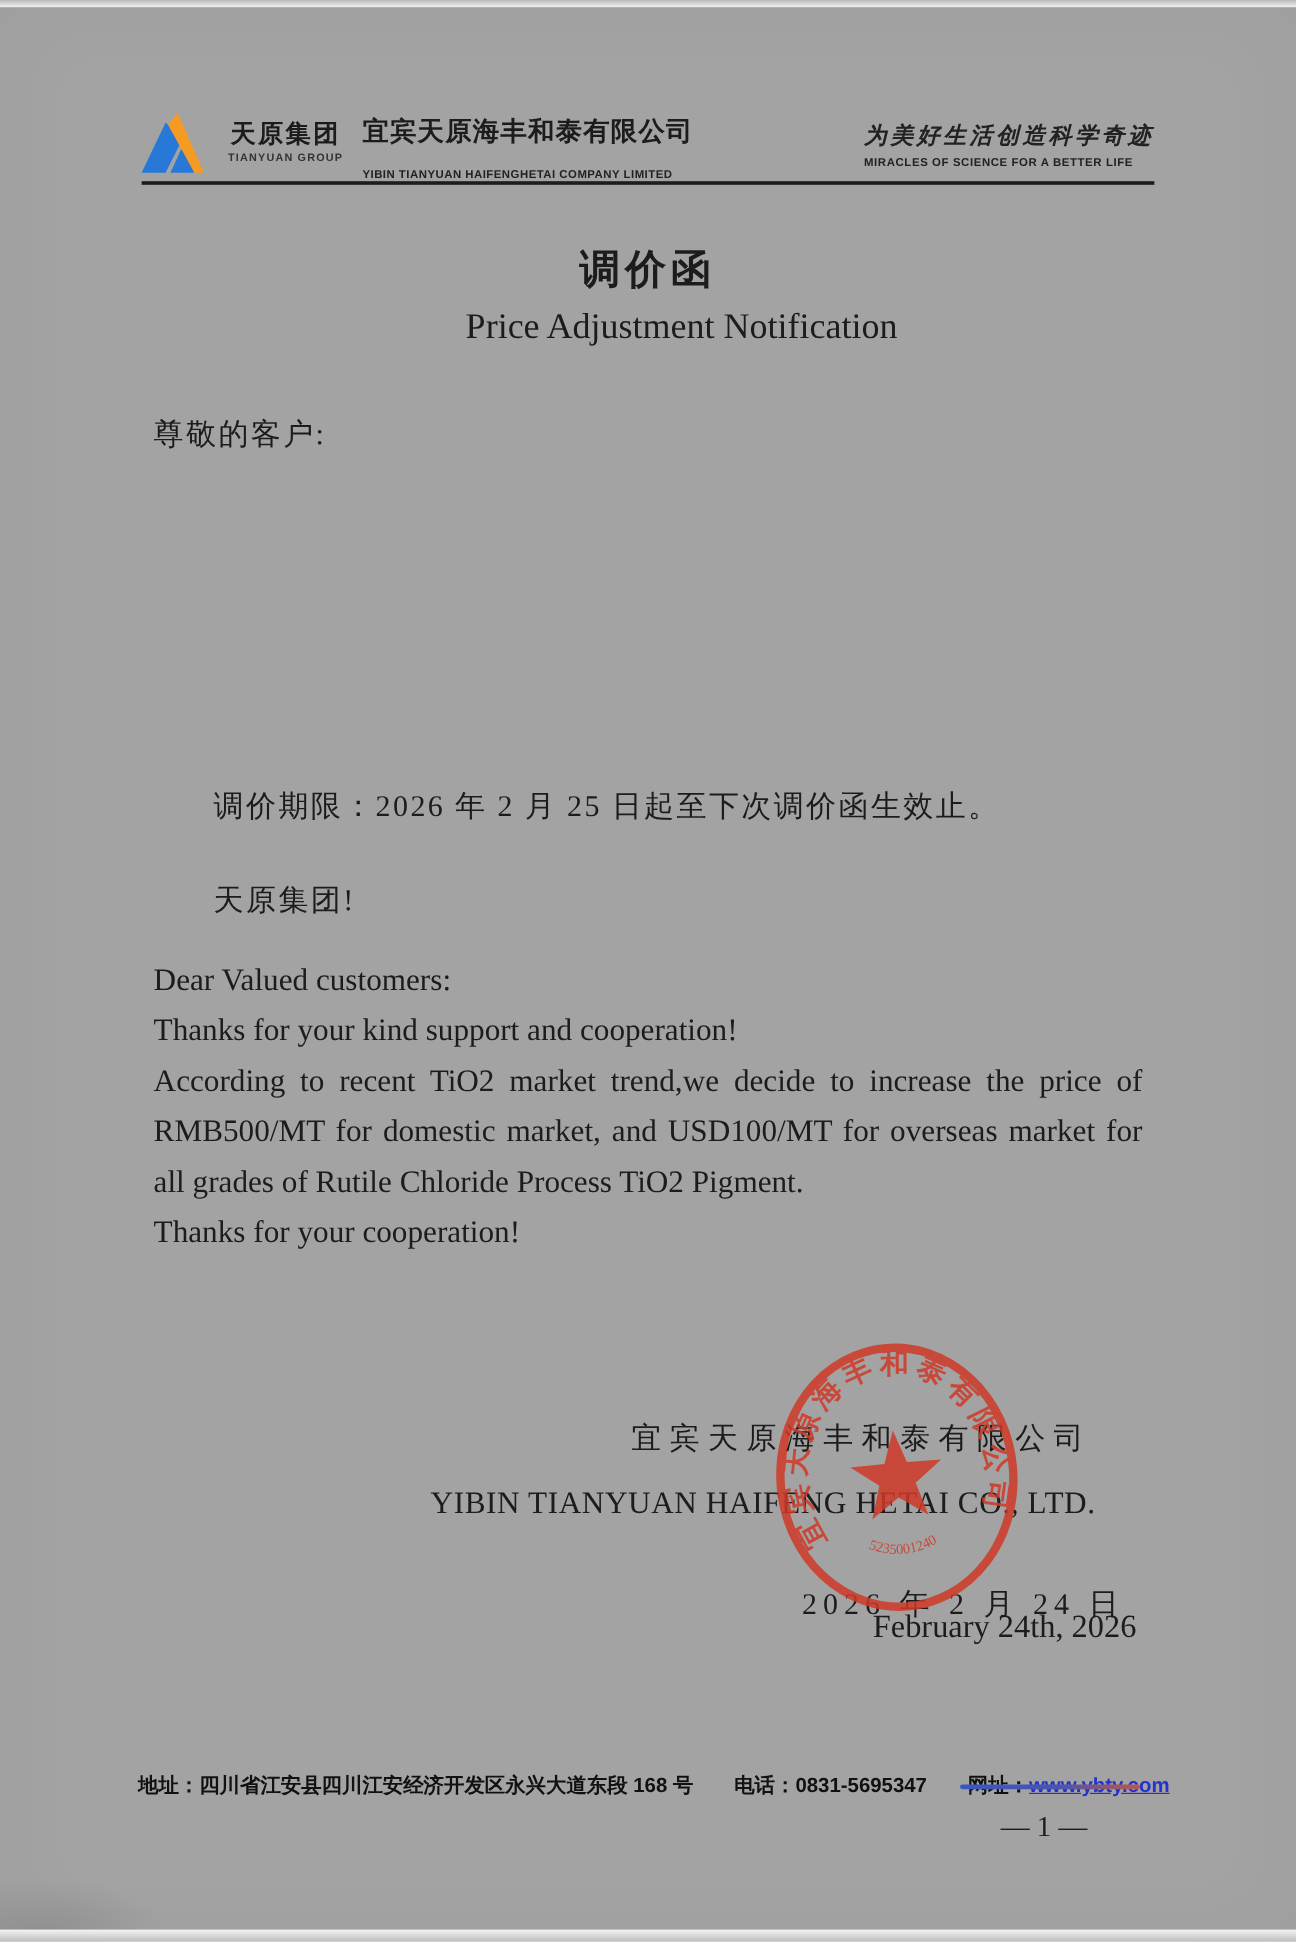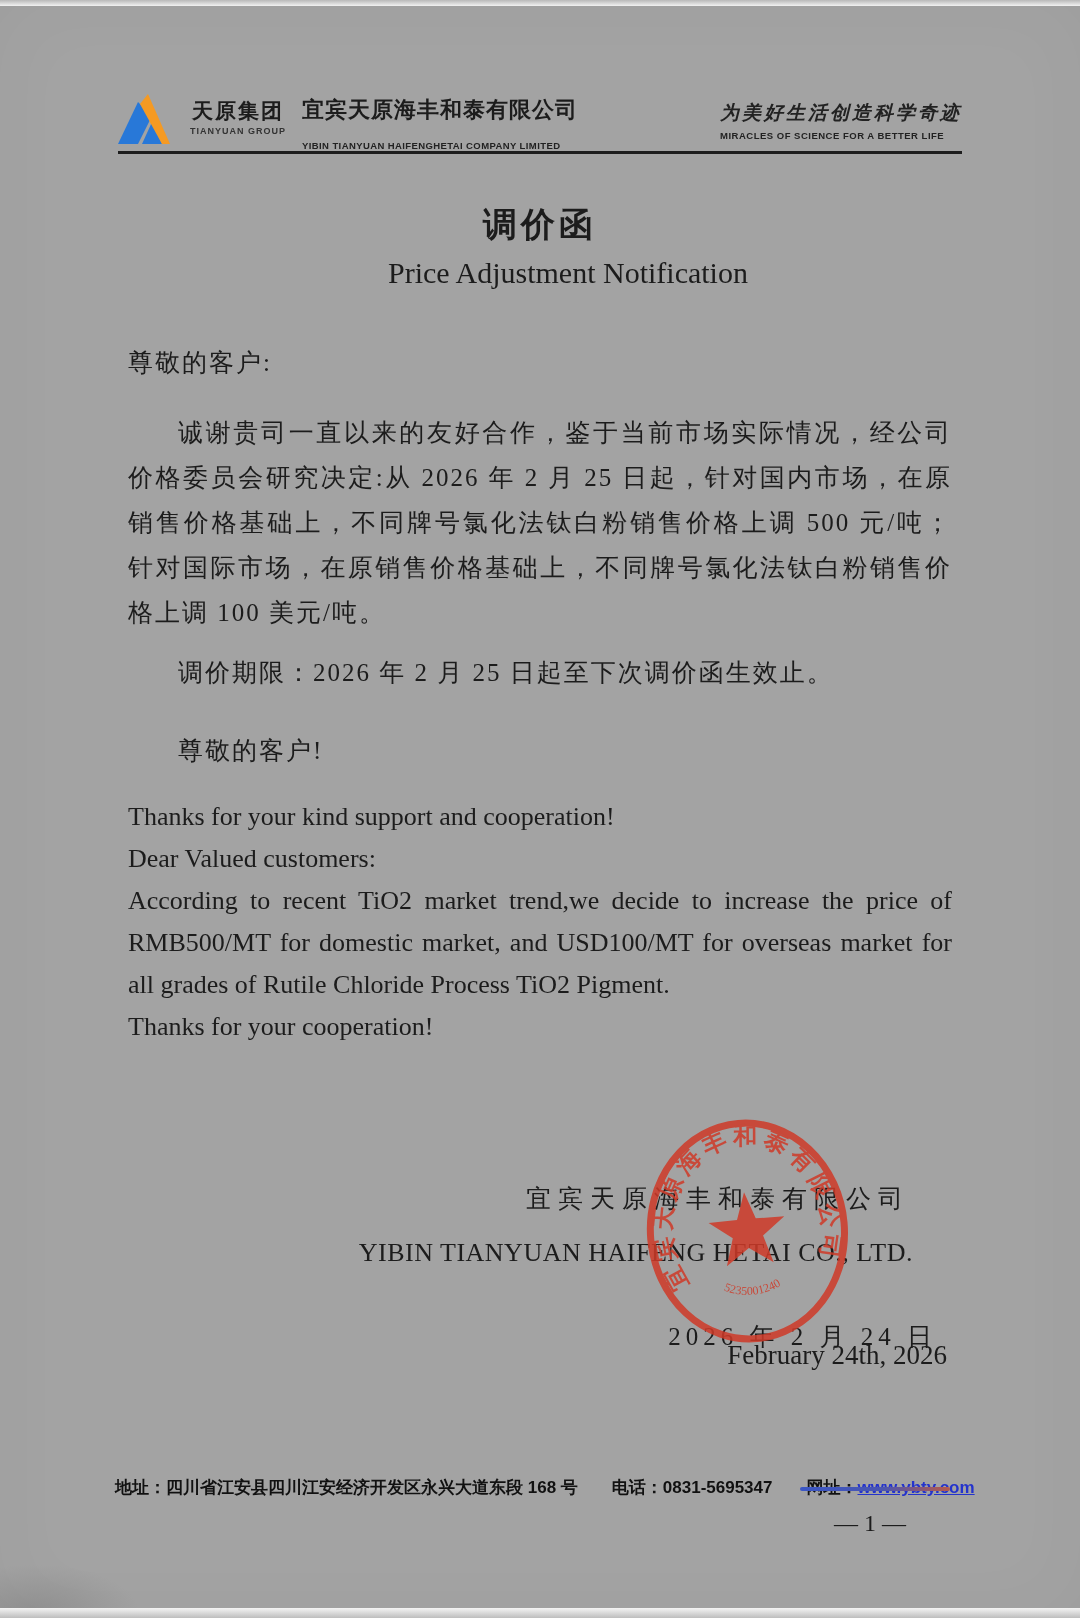--- a/index.html
+++ b/index.html
@@ -102,27 +102,26 @@
     <div class="slogan-cn">为美好生活创造科学奇迹</div>
     <div class="slogan-en">MIRACLES OF SCIENCE FOR A BETTER LIFE</div>
   </div>
 
   <div class="header-rule"></div>
 
   <div class="title-cn">调价函</div>
   <div class="title-en">Price Adjustment Notification</div>
 
   <div class="cn-body salutation">尊敬的客户:</div>
-  <div class="cn-body para1 indent">诚谢贵司一直以来的友好合作，鉴于当前市场实际情况，经公司价格委员会研究决定:从 2026 年 2 月 25 日起，针对国内市场，在原销售价格基础上，不同牌号氯化法钛白粉销售价格上调 500 元/吨；针对国际市场，在原销售价格基础上，不同牌号氯化法钛白粉销售价格上调 100 美元/吨。</div>
   <div class="cn-body para2 indent">调价期限：2026 年 2 月 25 日起至下次调价函生效止。</div>
-  <div class="cn-body para3 indent">尊敬的客户!</div>
+  <div class="cn-body para3 indent">天原集团!</div>
 
   <div class="en-body">
+    <p>Dear Valued customers:</p>
     <p>Thanks for your kind support and cooperation!</p>
-    <p>Dear Valued customers:</p>
     <p>According to recent TiO2 market trend,we decide to increase the price of RMB500/MT for domestic market, and USD100/MT for overseas market for all grades of Rutile Chloride Process TiO2 Pigment.</p>
     <p>Thanks for your cooperation!</p>
   </div>
 
   <div class="sig-company-cn">宜宾天原海丰和泰有限公司</div>
   <div class="sig-company-en">YIBIN TIANYUAN HAIFENG HETAI CO., LTD.</div>
   <div class="sig-date-cn">2026 年 2 月 24 日</div>
   <div class="sig-date-en">February 24th, 2026</div>
 
   <svg class="stamp" viewBox="0 0 214 238">

